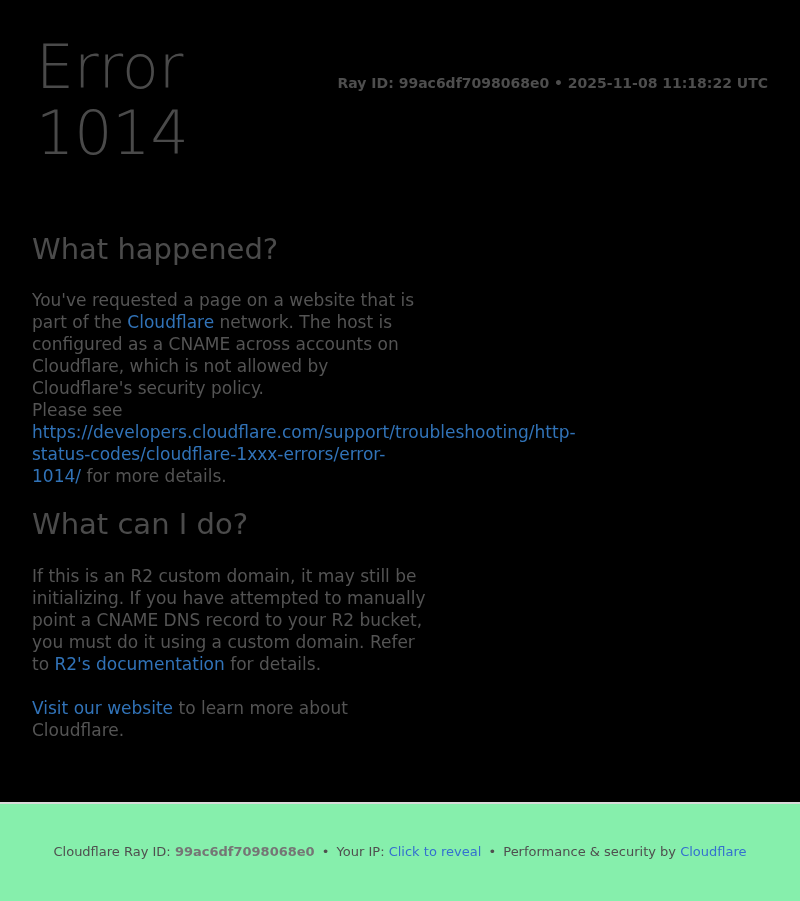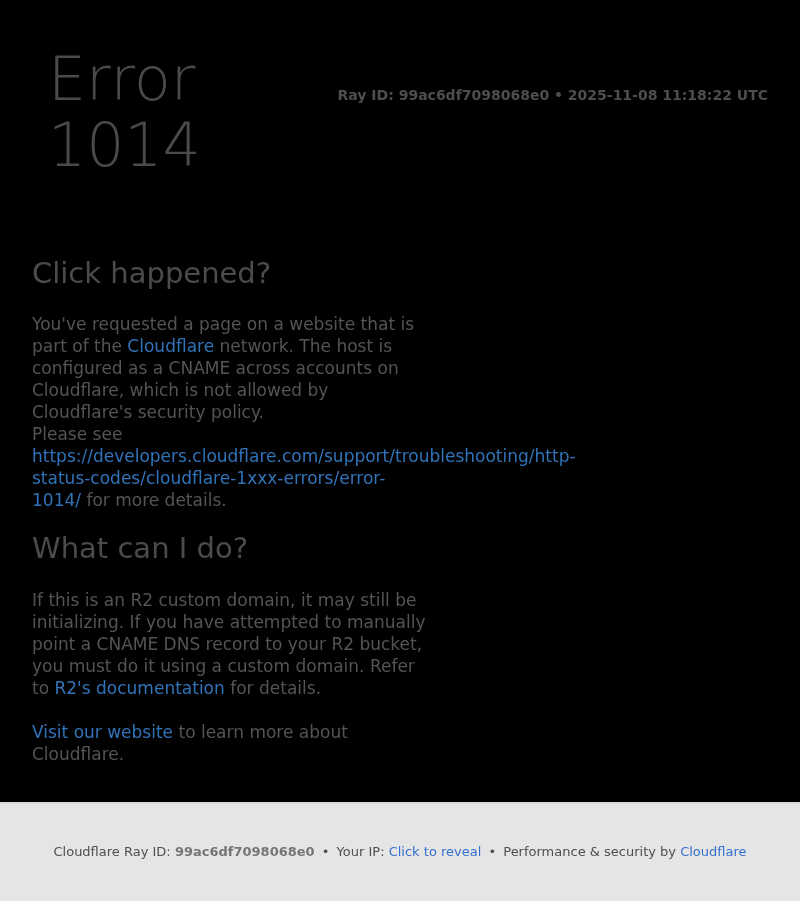--- a/index.html
+++ b/index.html
@@ -10,21 +10,21 @@
     width: 800px;
     height: 901px;
     background: #000000;
     overflow: hidden;
   }
   .content { padding: 30px 32px 0 32px; }
 
   
   .title-row { display: flex; align-items: baseline; gap: 14px; }
   h1.error-title {
-    margin: 16px;
+    margin: 4px;
     font-size: 60px;
     line-height: 1.1;
     font-weight: 300;
     color: #4a4a4a;
   }
   .ray-meta {
     font-size: 14px;
     font-weight: bold;
     color: #4e4e4e;
     white-space: nowrap;
@@ -76,21 +76,21 @@
     font-family: "DejaVu Sans", sans-serif;
     cursor: pointer;
   }
 
   
   footer.page-footer {
     position: absolute;
     left: 0; right: 0;
     top: 802px; bottom: 0;
     border-top: 2px solid #d9d9d9;
-    background: #e5e5e5;
+    background: #86efac;
     text-align: center;
     padding-top: 40px;
     font-size: 13px;
     color: #4f4f4f;
   }
   footer .ray-id { color: #757575; font-weight: bold; }
   footer .bullet { margin: 0 3px; }
   a.flink { color: #3470cf; text-decoration: none; }
 </style>
 </head>
@@ -100,21 +100,21 @@
   <div class="content">
 
     <header>
       <div class="title-row">
         <h1 class="error-title">Error 1014</h1>
         <span class="ray-meta">Ray ID: 99ac6df7098068e0 • 2025-11-08 11:18:22 UTC</span>
       </div>
     </header>
 
     <section>
-      <h2 class="section-heading">Click happened?</h2>
+      <h2 class="section-heading">What happened?</h2>
       <p class="body-text"><span>You've requested a page on a website that is part of the </span><a href="#" class="link">Cloudflare</a><span> network. The host is configured as a CNAME across accounts on Cloudflare, which is not allowed by Cloudflare's security policy.</span><br><span>Please see </span><a href="#" class="link">https://developers.cloudflare.com/support/troubleshooting/http-status-codes/cloudflare-1xxx-errors/error-1014/</a><span> for more details.</span></p>
     </section>
 
     <section>
       <h2 class="section-heading second">What can I do?</h2>
       <p class="body-text"><span>If this is an R2 custom domain, it may still be initializing. If you have attempted to manually point a CNAME DNS record to your R2 bucket, you must do it using a custom domain. Refer to </span><a href="#" class="link">R2's documentation</a><span> for details.</span></p>
       <p class="body-text visit"><a href="#" class="link">Visit our website</a><span> to learn more about Cloudflare.</span></p>
     </section>
 
     <div class="feedback">

